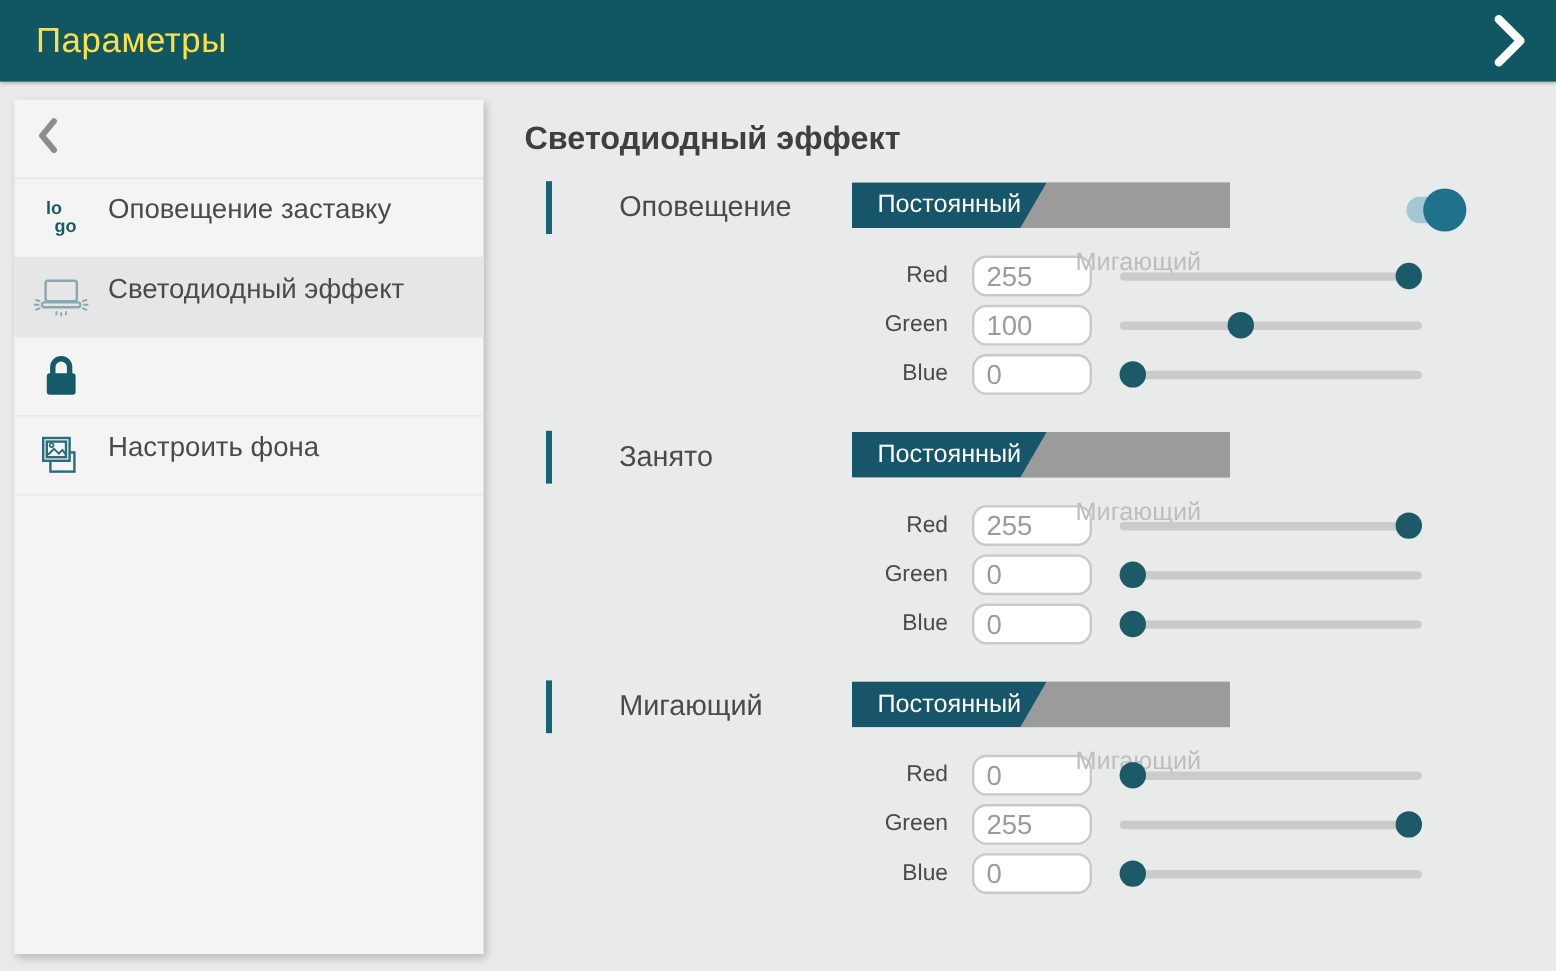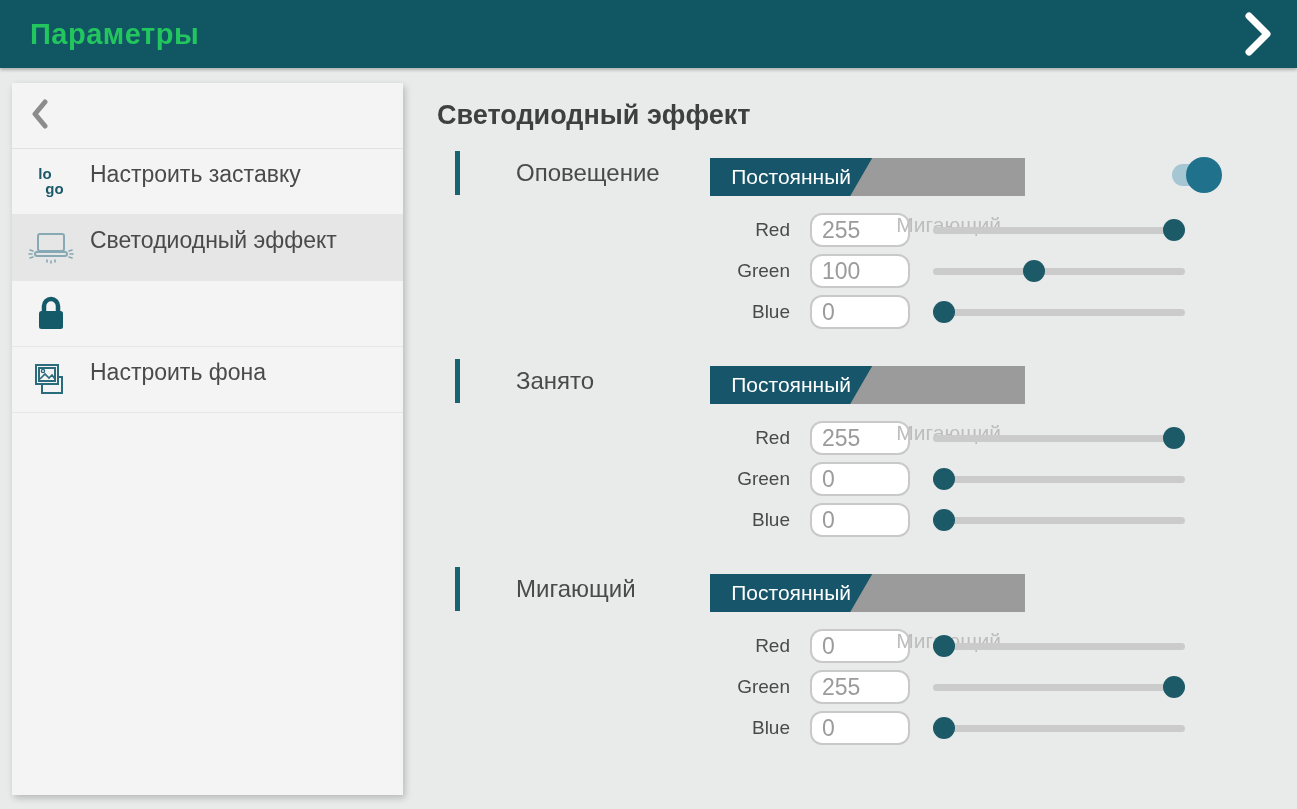--- a/index.html
+++ b/index.html
@@ -14,21 +14,21 @@
   .topbar {
     height: 68px;
     background: #115663;
     display: flex;
     align-items: center;
     padding: 0 26px 0 30px;
     box-shadow: 0 2px 3px rgba(0,0,0,.25);
     position: relative;
     z-index: 5;
   }
-  .topbar-title { color: #22c55e; font-size: 29px; font-weight: 700; letter-spacing: .5px; }
+  .topbar-title { color: #fde047; font-size: 29px; font-weight: 400; letter-spacing: .5px; }
   .topbar-forward { margin-left: auto; display: flex; align-items: center; cursor: pointer; }
   
   .sidebar {
     position: absolute;
     left: 12px; top: 83px;
     width: 391px; height: 712px;
     background: #f4f4f4;
     box-shadow: 2px 3px 7px rgba(0,0,0,.22);
     z-index: 4;
   }
@@ -69,21 +69,21 @@
   .section-head {
     position: relative;
     height: 44px;
     margin-left: 18px;
     display: flex; align-items: center; gap: 40px;
   }
   .teal-bar { width: 5px; height: 44px; background: #156373; }
   .section-label { font-size: 24px; color: #4a4a4a; margin-left: 16px; }
   
   .mode-toggle {
-    position: absolute; left: 255px; top: 7px;
+    position: absolute; left: 255px; top: 1px;
     width: 315px; height: 38px;
     background: #9b9b9b;
     display: flex;
     cursor: pointer;
   }
   .mode-seg {
     display: flex; align-items: center; justify-content: center;
     font-size: 21px;
     height: 100%;
   }
@@ -147,21 +147,21 @@
       <svg width="16" height="30" viewBox="0 0 16 30">
         <polyline points="13,3 3,15 13,27" fill="none" stroke="#8c8c8c" stroke-width="5" stroke-linecap="round" stroke-linejoin="round"></polyline>
       </svg>
     </span>
   </div>
 
   <div class="side-item">
     <span class="ic">
       <span class="logo-ic"><span>lo</span><span class="l2">go</span></span>
     </span>
-    <span class="lbl">Настроить заставку</span>
+    <span class="lbl">Оповещение заставку</span>
   </div>
 
 
   <div class="side-item selected">
     <span class="ic">
       <svg width="50" height="38" viewBox="0 0 50 38">
         <g fill="none" stroke="#87a9b3" stroke-width="2">
           <rect x="12" y="5" width="26" height="17" rx="2"></rect>
           <rect x="9" y="23" width="32" height="4" rx="2"></rect>
         </g>

